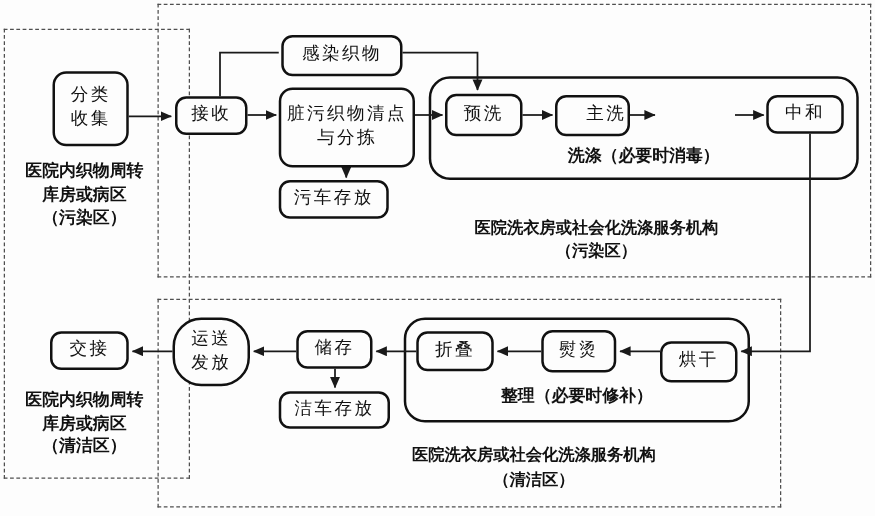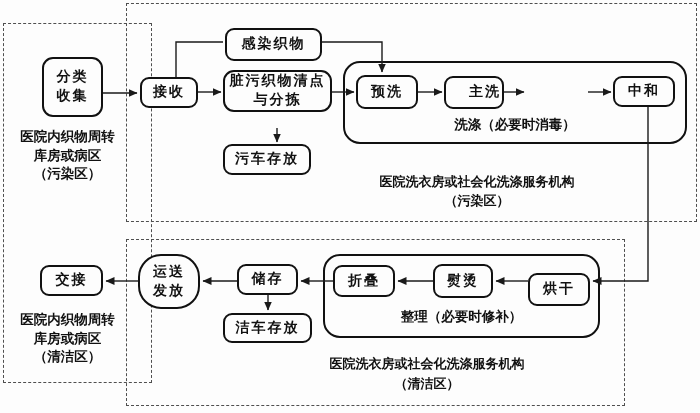--- a/index.html
+++ b/index.html
@@ -61,29 +61,29 @@
     border: 2px solid #111;
     border-radius: 9px;
     background: #fdfdfd;
     box-sizing: border-box;
     z-index: 4;
     display: flex;
     align-items: center;
     justify-content: center;
     text-align: center;
     font-size: 14px;
-    font-weight: bold;
+    font-weight: normal;
     letter-spacing: 2px;
     line-height: 1.35;
     white-space: pre-line;
   }
   #n-classify  { left: 42px;  top: 57px;  width: 61px;  height: 60px; border-radius: 11px; }
   #n-receive   { left: 140px; top: 77px;  width: 58px;  height: 31px; }
   #n-infected  { left: 225px; top: 28px;  width: 97px;  height: 33px; }
-  #n-sort      { left: 223px; top: 70px;  width: 109px; height: 42px; border-radius: 11px; }
+  #n-sort      { left: 223px; top: 70px;  width: 109px; height: 64px; border-radius: 11px; }
   #n-dirtycart { left: 223px; top: 144px; width: 88px;  height: 31px; }
   #n-prewash   { left: 356px; top: 75px;  width: 62px;  height: 34px; }
   #n-mainwash  { left: 444px; top: 76px;  width: 60px;  height: 33px; padding-left: 22px; }
   #n-rinse     { left: 526px; top: 76px;  width: 62px;  height: 33px; }
   #n-neutral   { left: 613px; top: 76px;  width: 62px;  height: 31px; }
   #n-handover  { left: 40px;  top: 265px; width: 63px;  height: 31px; }
   #n-transport { left: 138px; top: 254px; width: 62px;  height: 55px; border-radius: 23px; }
   #n-store     { left: 237px; top: 264px; width: 61px;  height: 31px; }
   #n-cleancart { left: 223px; top: 313px; width: 89px;  height: 30px; }
   #n-fold      { left: 333px; top: 265px; width: 62px;  height: 32px; }

